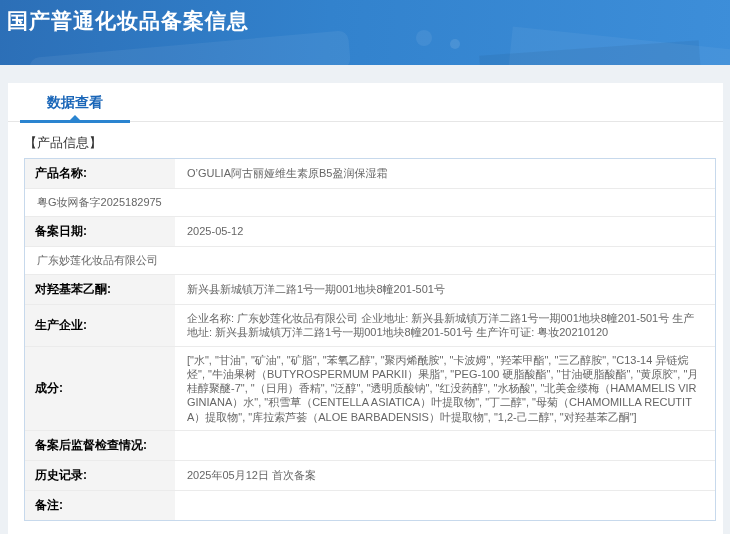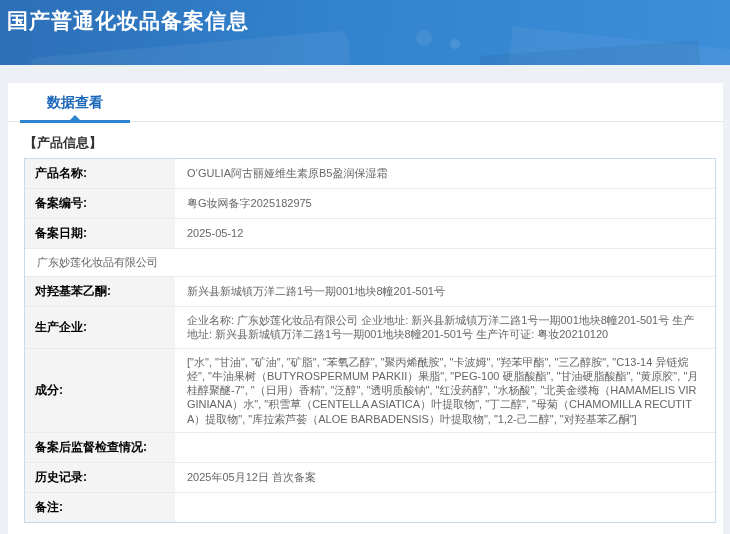--- a/index.html
+++ b/index.html
@@ -24,21 +24,21 @@
 
   
   .tabbar { position:relative; padding:11px 0 0 12px; border-bottom:1px solid #e6e6e6; height:39px; }
   .tab { position:relative; width:110px; height:28px; text-align:center;
     color:#1a66b8; font-size:14px; font-weight:bold; cursor:pointer; }
   .tab .bar { position:absolute; left:0; bottom:-1px; width:110px; height:3px; background:#2a84d0; }
   .tab .tri { position:absolute; left:50%; bottom:2px; margin-left:-5px;
     width:0; height:0; border-left:5px solid transparent; border-right:5px solid transparent;
     border-bottom:5px solid #2a84d0; }
 
-  .section-title { margin:12px 0 6px 16px; font-size:13px; font-weight:bold; color:#333; }
+  .section-title { margin:12px 0 6px 16px; font-size:13px; font-weight:normal; color:#333; }
 
   
   .info-table { margin:0 7px 0 16px; border:1px solid #c7d9ec; }
   .trow { display:flex; border-bottom:1px solid #ebebeb; }
   .trow:last-child { border-bottom:none; }
   .tlabel { width:150px; flex:0 0 150px; background:#f4f4f4; padding:6px 10px;
     font-size:12px; font-weight:bold; color:#000000; display:flex; align-items:center; }
   .tvalue { flex:1; padding:6px 12px; font-size:11px; color:#666; line-height:1.3;
     display:flex; align-items:center; min-height:27px; word-break:break-all; }
 </style>
@@ -65,21 +65,20 @@
   </div>
 
   <div class="section-title">【产品信息】</div>
 
   <div class="info-table">
     <div class="trow">
       <div class="tlabel">产品名称:</div>
       <div class="tvalue">O’GULIA阿古丽娅维生素原B5盈润保湿霜</div>
     </div>
     <div class="trow">
-      <div class="tlabel">备案编号:</div>
       <div class="tvalue">粤G妆网备字2025182975</div>
     </div>
     <div class="trow">
       <div class="tlabel">备案日期:</div>
       <div class="tvalue">2025-05-12</div>
     </div>
     <div class="trow">
       <div class="tvalue">广东妙莲化妆品有限公司</div>
     </div>
     <div class="trow">

